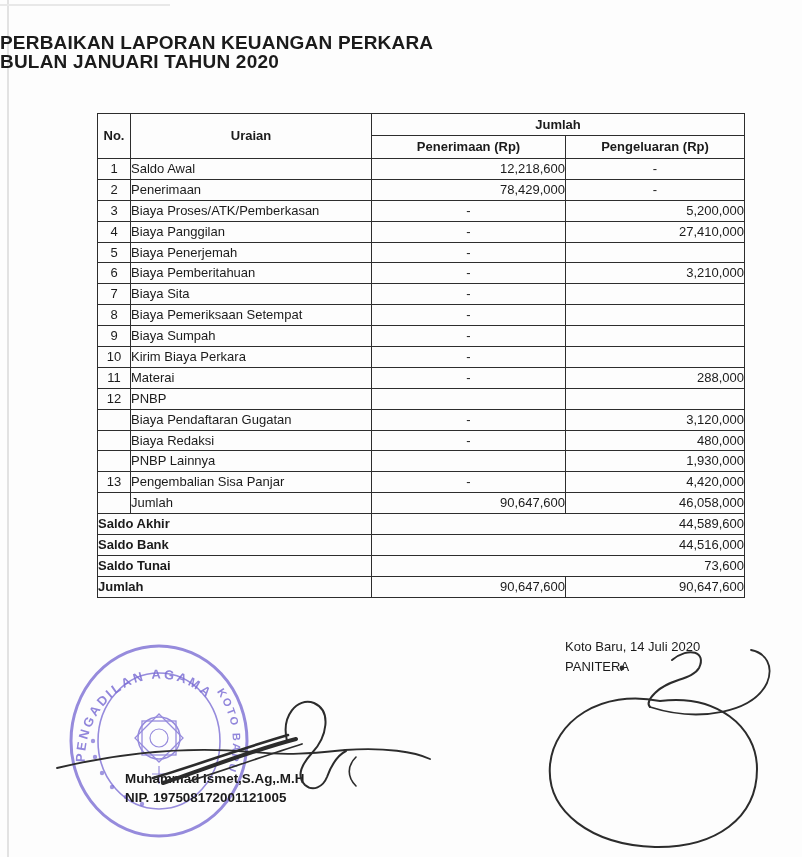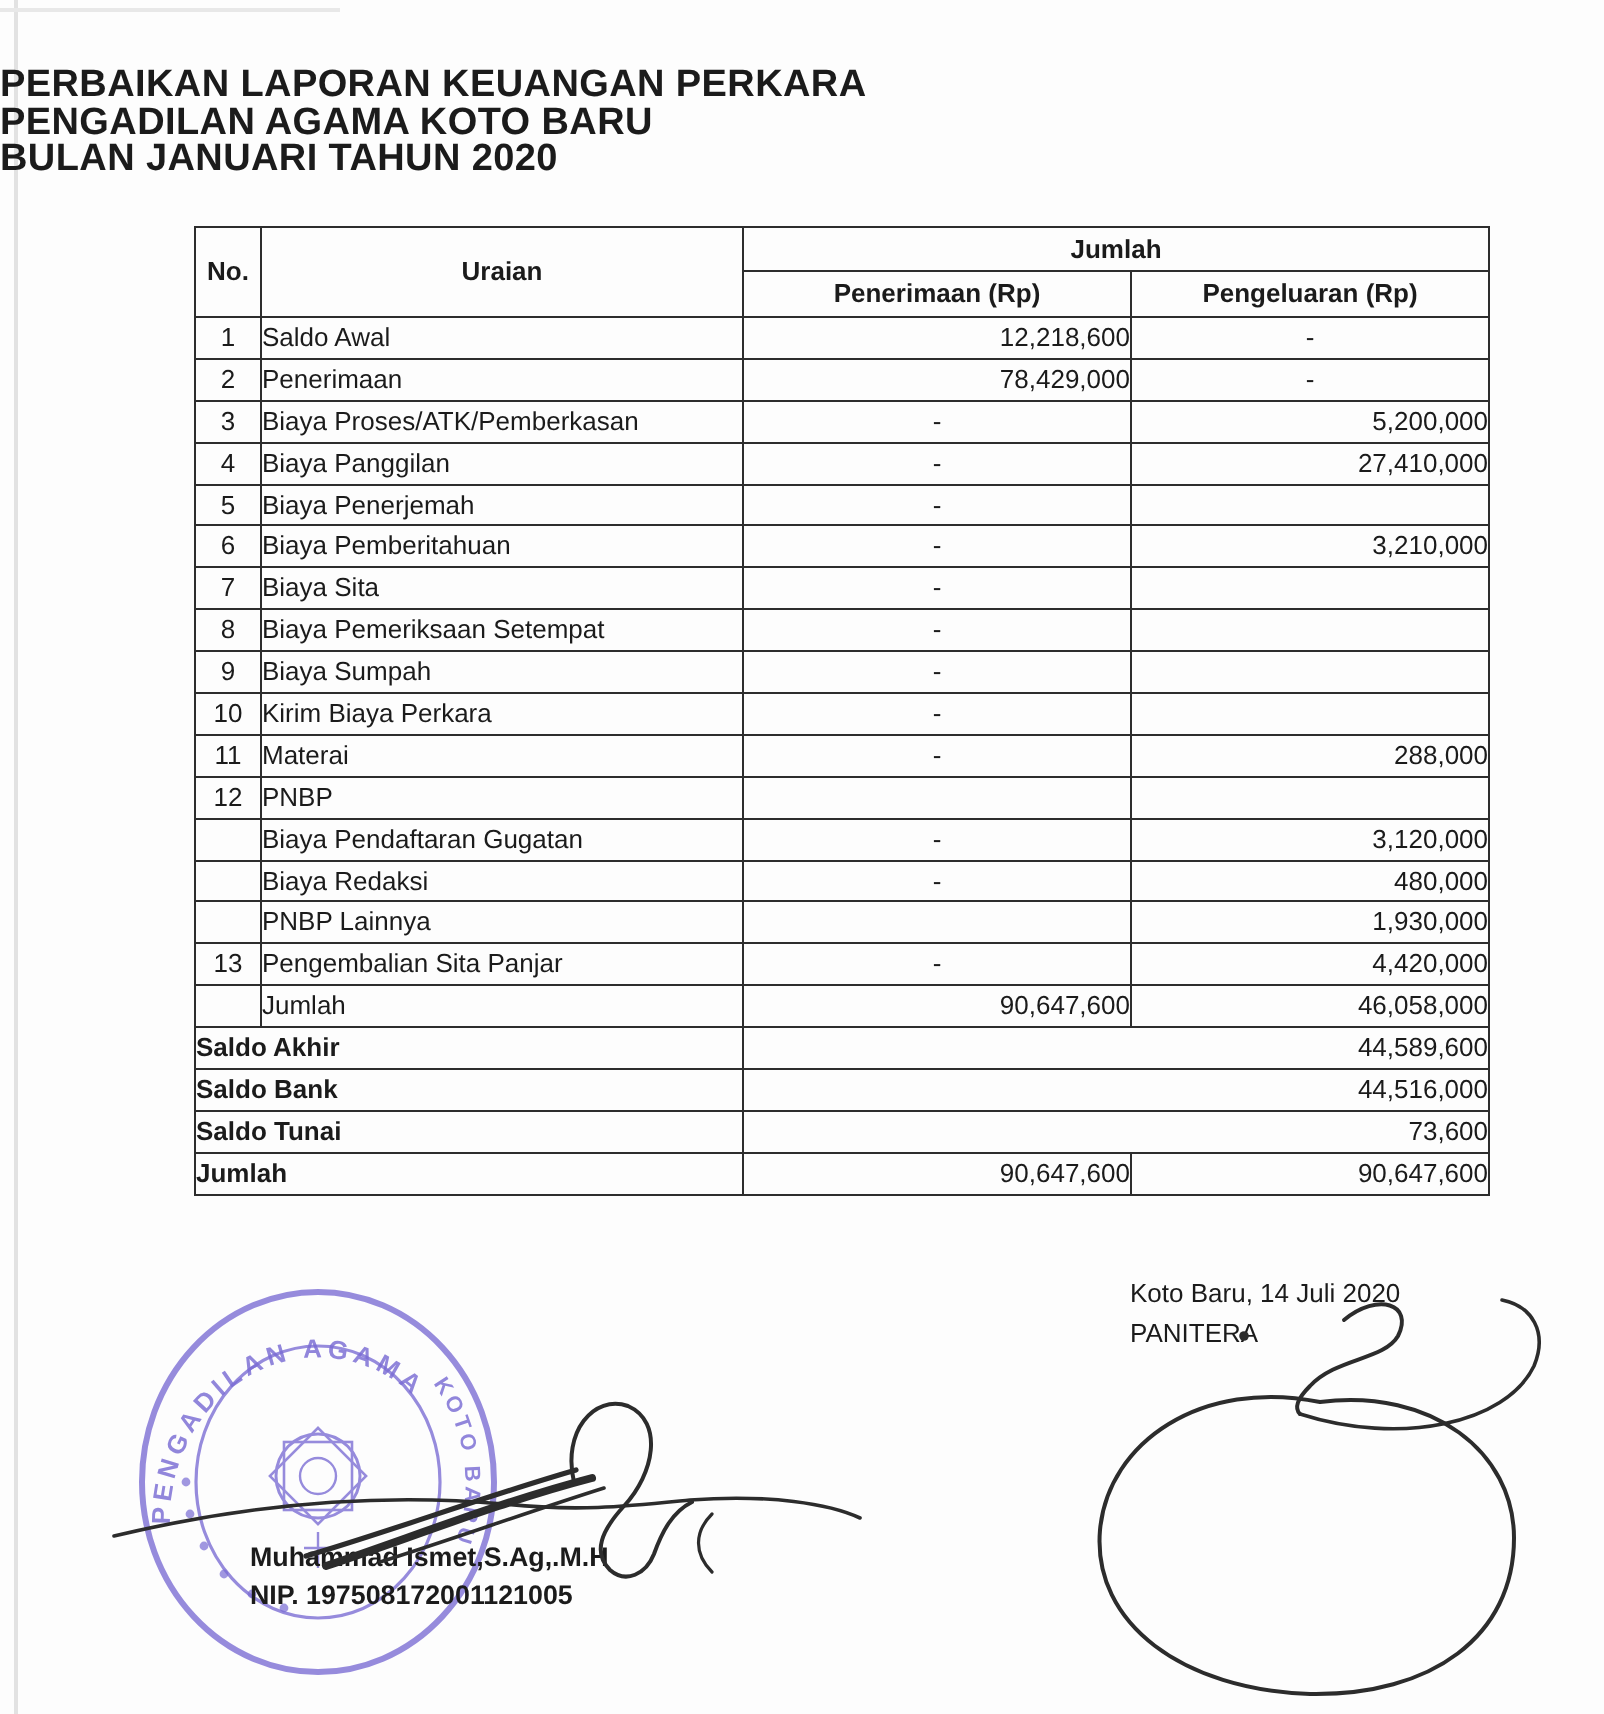--- a/index.html
+++ b/index.html
@@ -47,21 +47,20 @@
 </style>
 </head>
 <body>
 
 <div class="page">
   <div class="edge-left"></div>
   <div class="edge-top"></div>
 
   <div class="title-block">
     <div>PERBAIKAN LAPORAN KEUANGAN PERKARA</div>
-    <div>PENGADILAN AGAMA KOTO BARU</div>
     <div>BULAN JANUARI TAHUN 2020</div>
   </div>
 
 
   <table class="report">
     <colgroup>
       <col style="width:33px">
         <col style="width:241px">
         <col style="width:194px">
         <col style="width:179px">
@@ -163,21 +162,21 @@
           <td class="num">480,000</td>
         </tr>
         <tr>
           <td class="no"></td>
           <td class="uraian">PNBP Lainnya</td>
           <td class="num"></td>
           <td class="num">1,930,000</td>
         </tr>
         <tr>
           <td class="no">13</td>
-          <td class="uraian">Pengembalian Sita Panjar</td>
+          <td class="uraian">Pengembalian Sisa Panjar</td>
           <td class="dash">-</td>
           <td class="num">4,420,000</td>
         </tr>
         <tr>
           <td class="no"></td>
           <td class="uraian">Jumlah</td>
           <td class="num">90,647,600</td>
           <td class="num">46,058,000</td>
         </tr>
         <tr>

